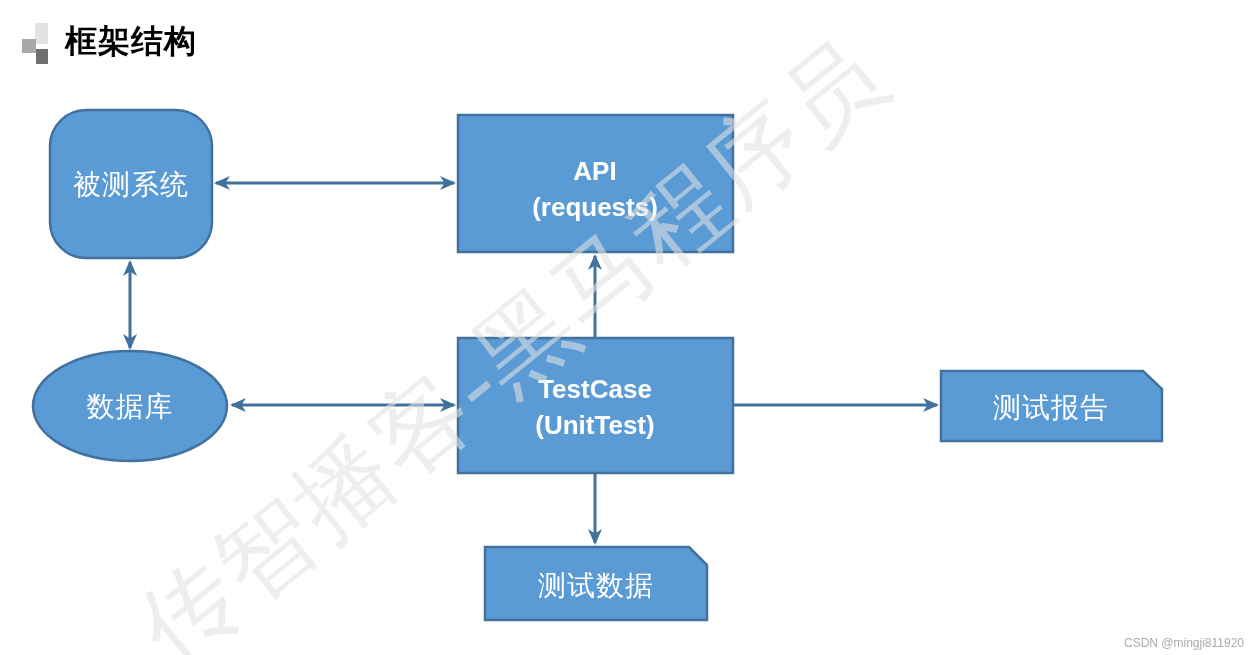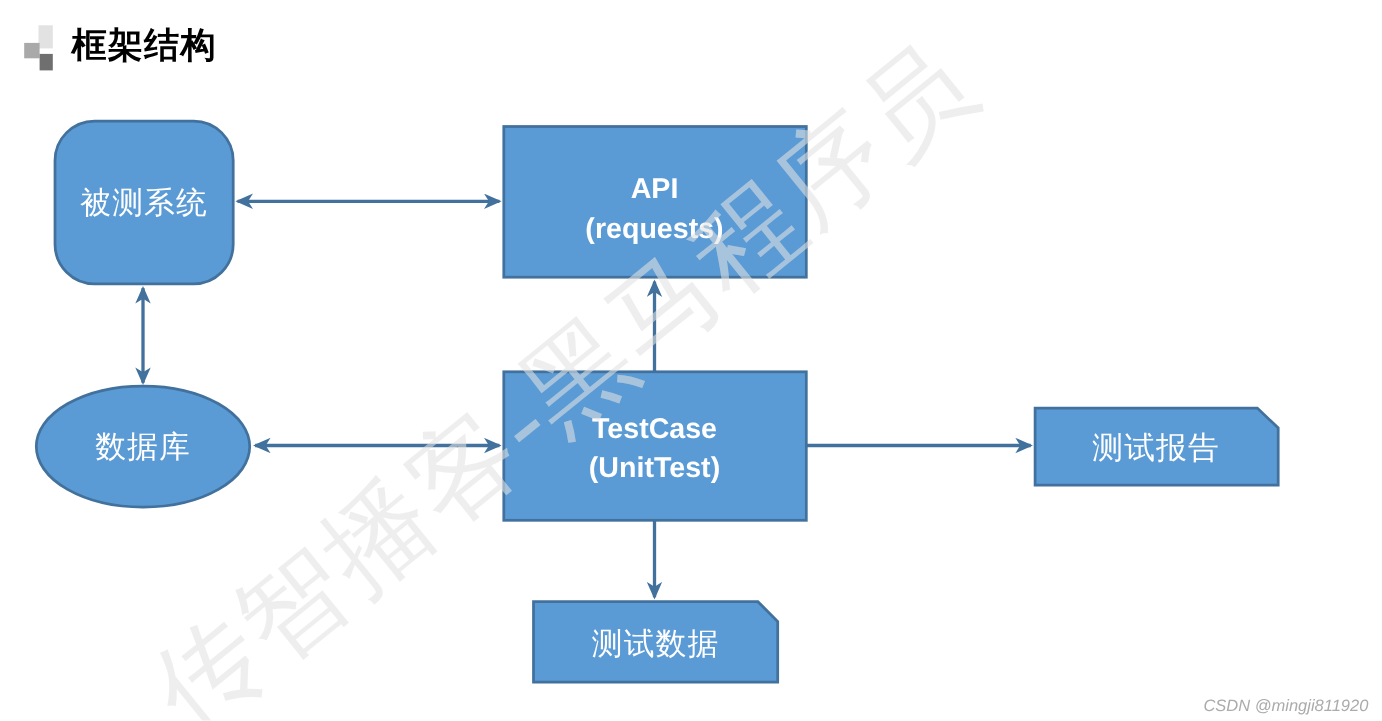--- a/index.html
+++ b/index.html
@@ -33,21 +33,21 @@
     font-size: 96px; letter-spacing: 3px;
     transform: rotate(-39deg);
     transform-origin: 50% 50%;
     pointer-events: none;
     white-space: nowrap;
   }
   .watermark.layer-white { color: rgba(255,255,255,0.55); z-index: 2; }
   .watermark.layer-gray  { color: rgba(0,0,0,0.065);      z-index: 3; }
   .credit {
     position: absolute; right: 12px; bottom: 5px;
-    font-size: 15px; color: #ababab; z-index: 5; font-style: italic;
+    font-size: 12px; color: #ababab; z-index: 5;
   }
   svg text {
     font-family: "Liberation Sans", sans-serif;
     fill: #ffffff;
   }
   .cjk-label   { font-size: 28px; font-weight: 500; letter-spacing: 1px; }
   .latin-label { font-size: 26px; font-weight: 700; }
 </style>
 </head>
 <body>

